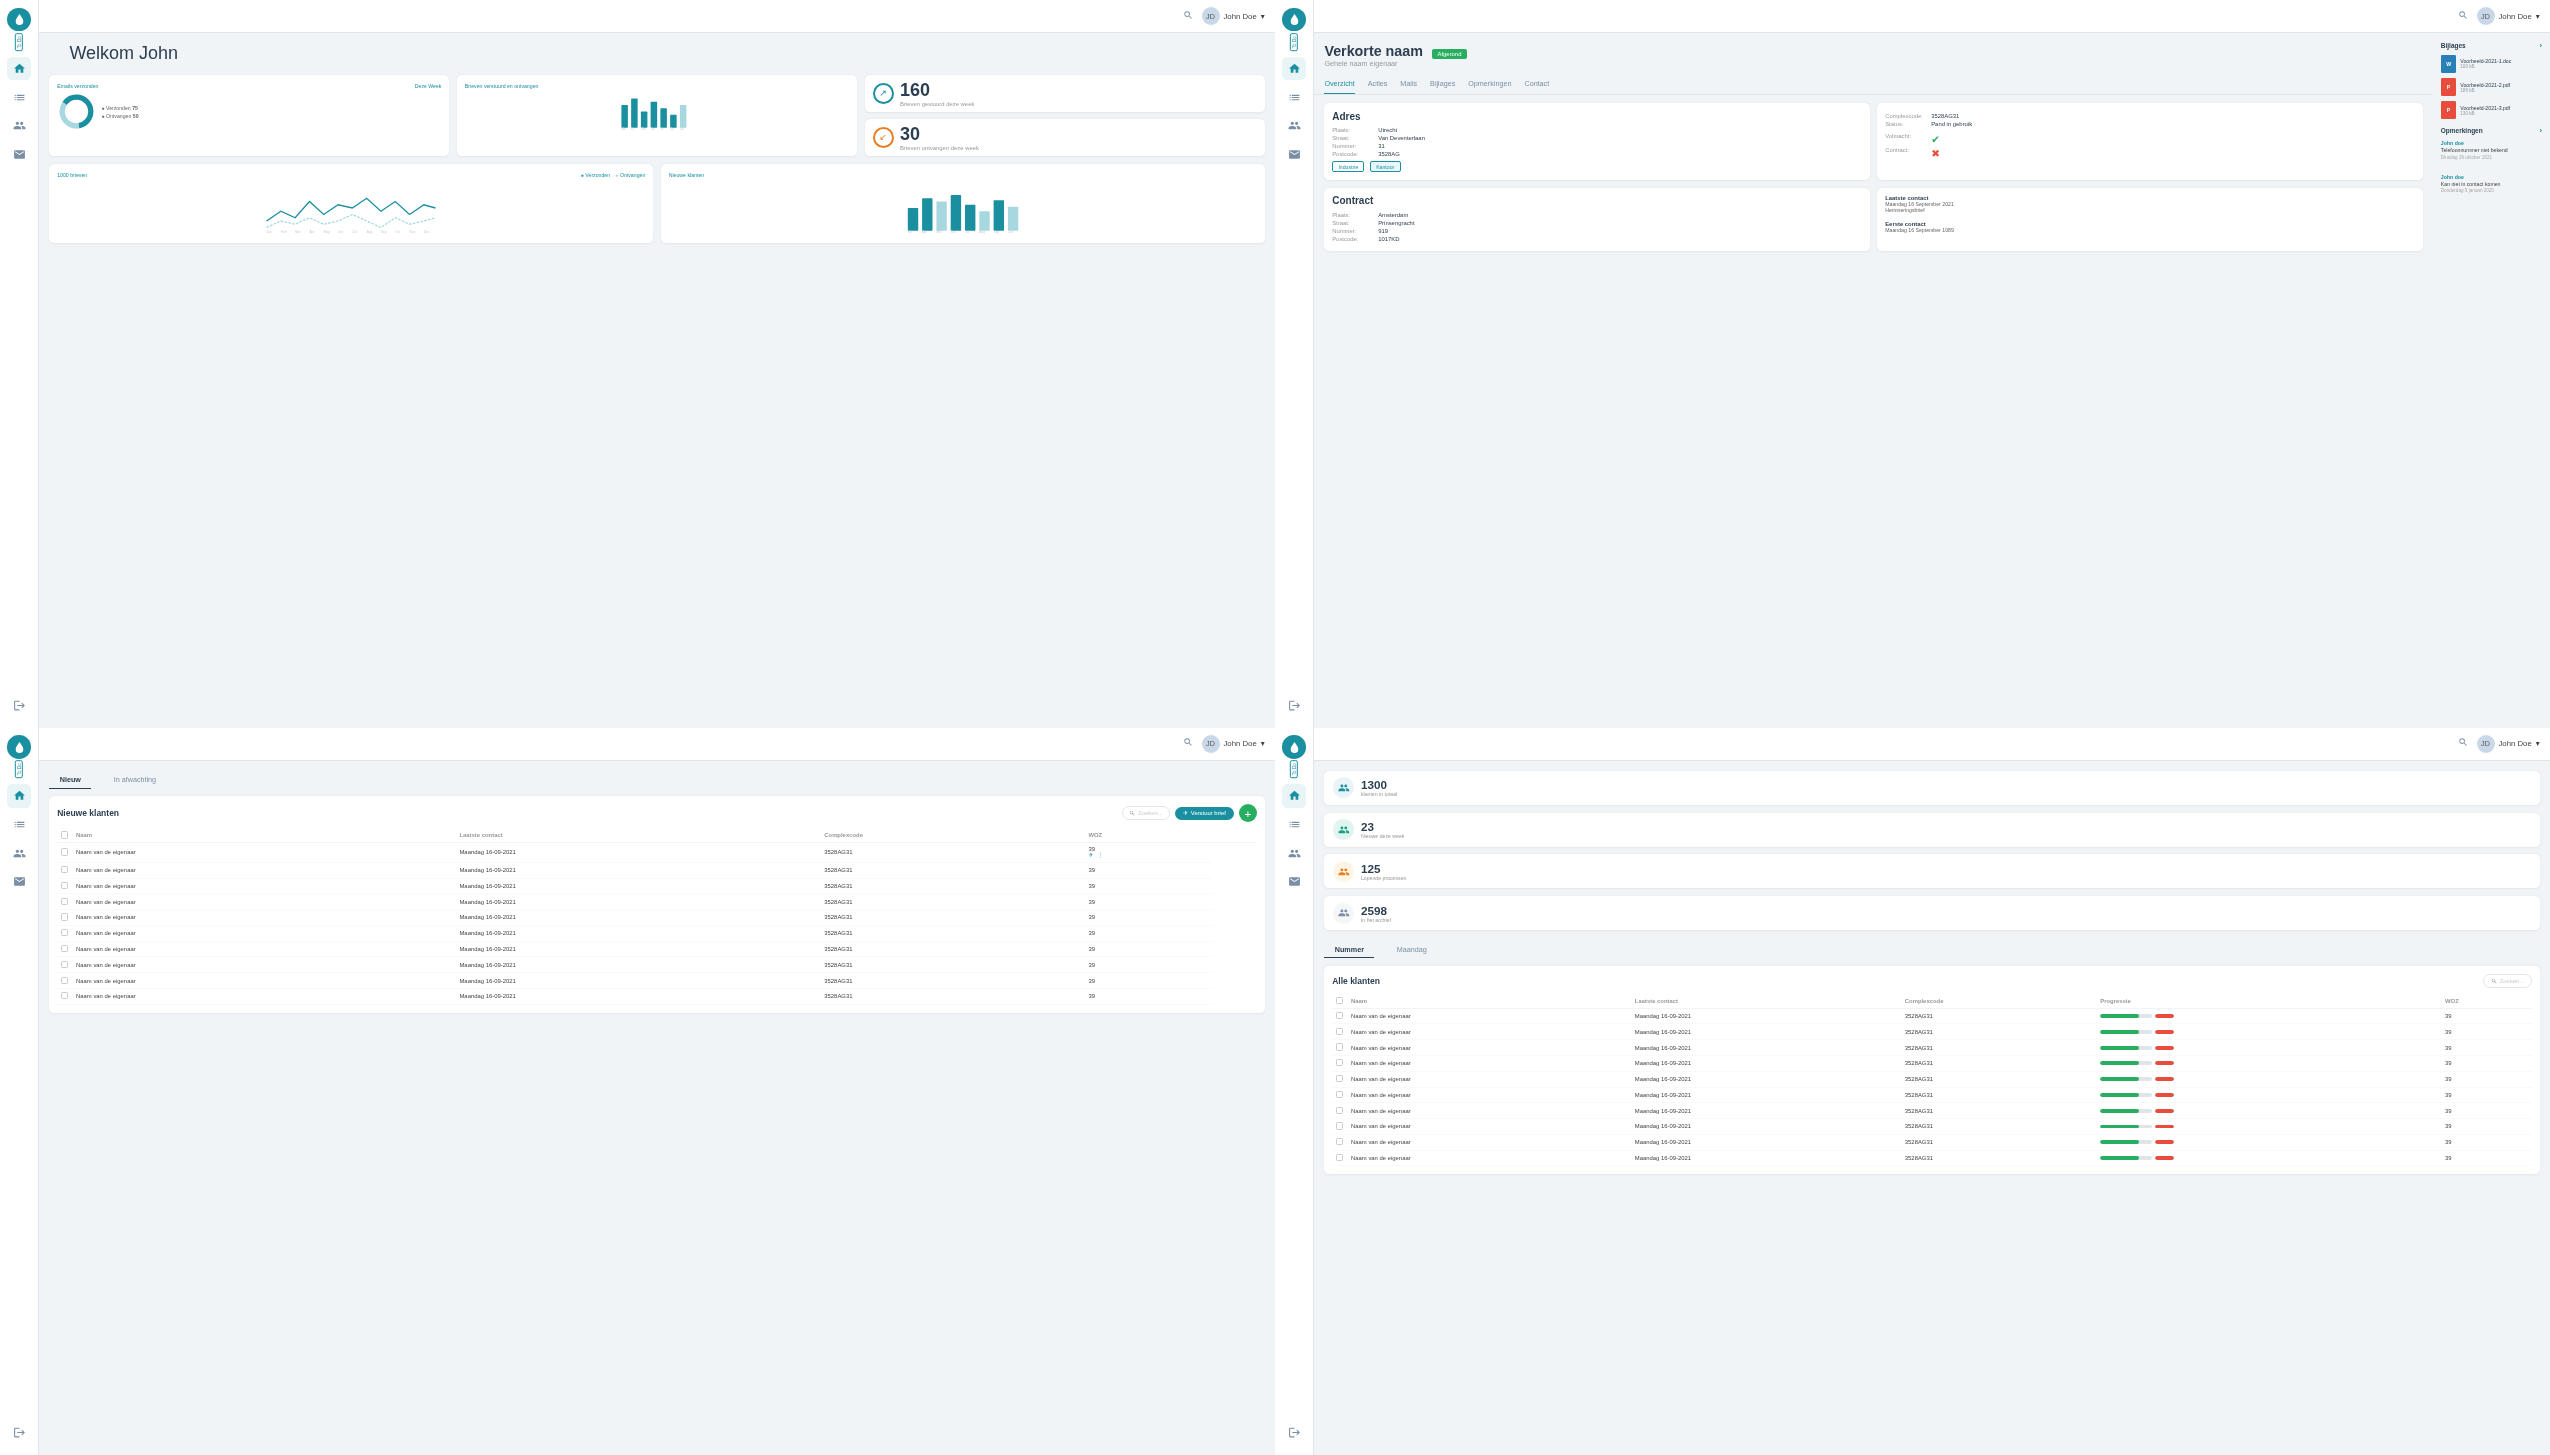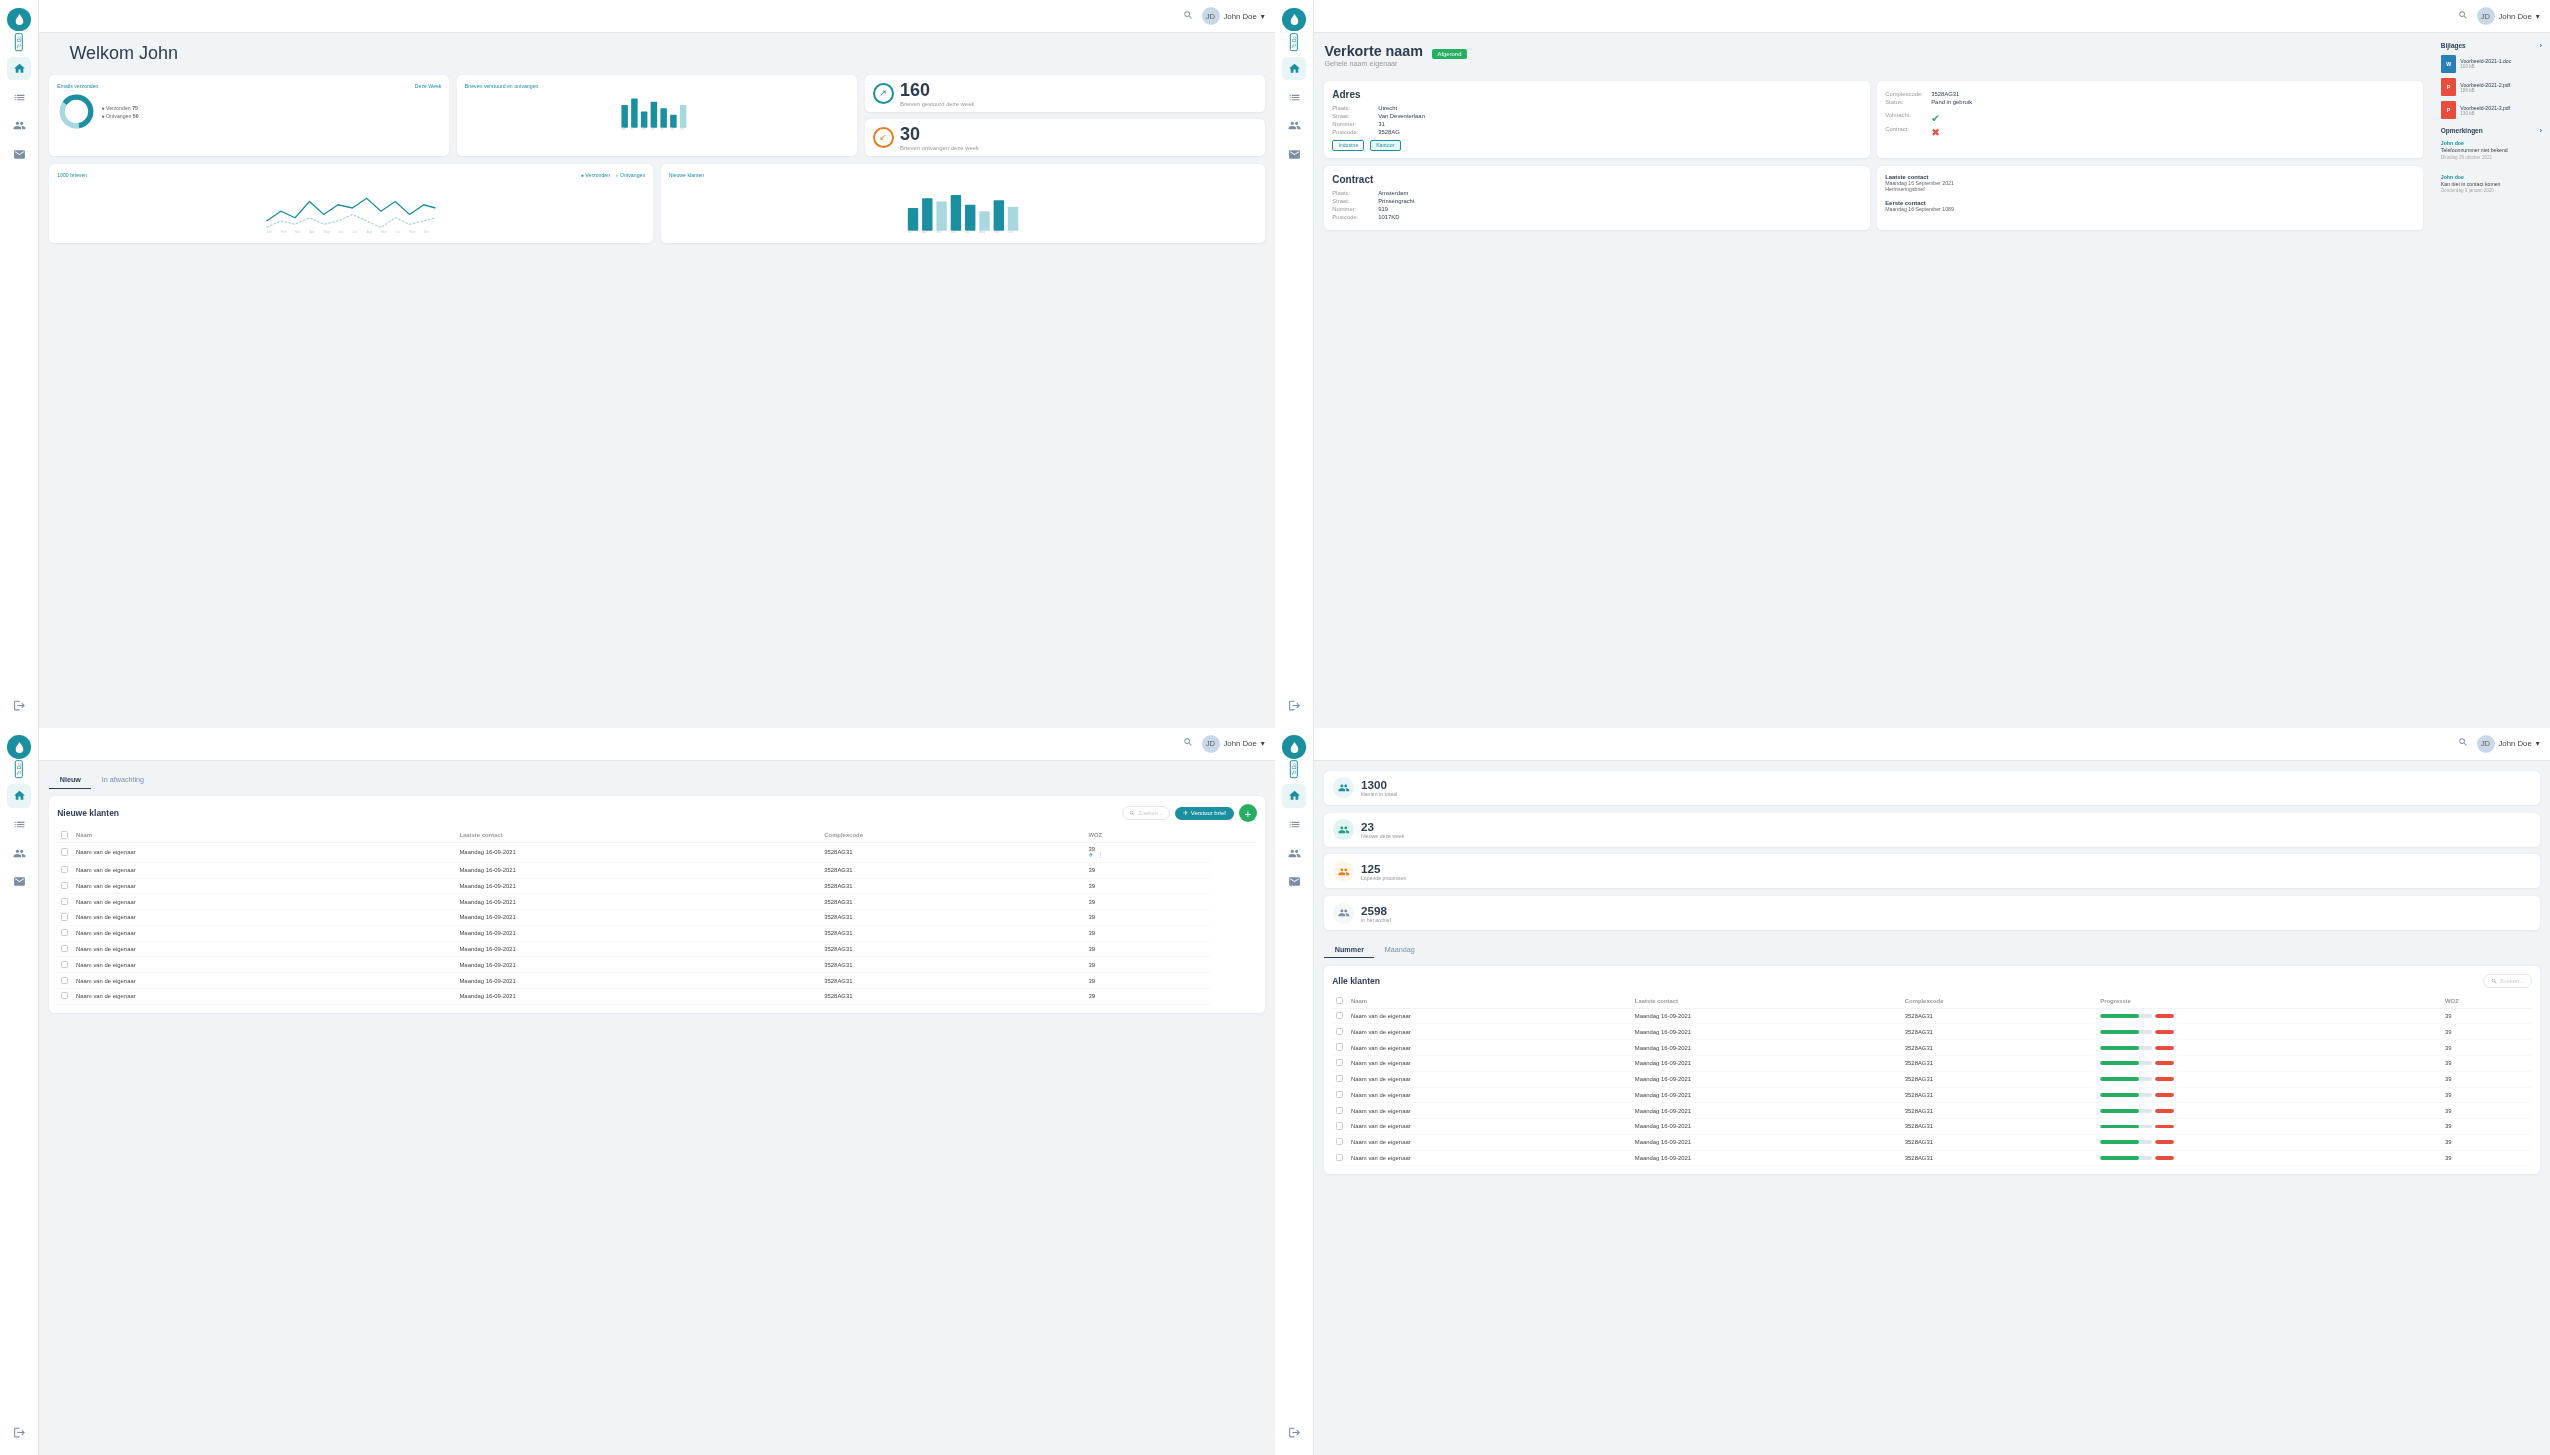--- a/index.html
+++ b/index.html
@@ -72,21 +72,21 @@
     .note-item { margin-bottom: 6.5px; padding-bottom: 6.5px; border-bottom: 0.7px solid #f0f4f7; }
     .note-author { font-size: 5.2px; font-weight: 600; color: #1a8fa0; }
     .note-text { font-size: 5.2px; color: #444; margin: 1.3px 0; }
     .note-date { font-size: 4.6px; color: #aaa; }
     .contact-title { font-weight: 600; font-size: 5.9px; color: #2c3e50; }
     .contact-date { font-size: 5.2px; color: #666; }
     .check-icon { color: #27ae60; font-size: 10.4px; }
     .cross-icon { color: #e74c3c; font-size: 10.4px; }
 
     
-    .tabs-bar { display: flex; gap: 0; margin-bottom: 7.8px; text-align: right; }
+    .tabs-bar { display: flex; gap: 12px; margin-bottom: 7.8px; text-align: right; }
     .tab-btn { font-size: 7.2px; padding: 3.9px 10.4px; cursor: pointer; border-bottom: 1.3px solid transparent; color: #7a8fa6; }
     .tab-btn.active { color: #2c3e50; border-bottom-color: #2c3e50; font-weight: 600; }
     .table-card { background: #fff; border-radius: 5.2px; padding: 7.8px; box-shadow: 0 0.7px 2.6px rgba(0,0,0,0.06); }
     .table-header { display: flex; align-items: center; justify-content: space-between; margin-bottom: 6.5px; }
     .table-title { font-size: 8.5px; font-weight: 600; color: #2c3e50; }
     .table-actions { display: flex; align-items: center; gap: 5.2px; }
     .search-box { border: 0.7px solid #e0e5ea; border-radius: 13px; padding: 2.6px 6.5px; font-size: 5.9px; color: #999; display: flex; align-items: center; gap: 2.6px; }
     .send-btn { background: #1a8fa0; color: #fff; border: none; border-radius: 13px; padding: 3.3px 7.8px; font-size: 5.9px; cursor: pointer; display: flex; align-items: center; gap: 2.6px; }
     .add-btn { background: #27ae60; color: #fff; border: none; border-radius: 50%; width: 18px; height: 18px; font-size: 11.7px; cursor: pointer; display: flex; align-items: center; justify-content: center; }
     .data-table { width: 100%; border-collapse: collapse; font-size: 5.9px; }
@@ -333,20 +333,28 @@
       </div>
     </div>
     <div style="display:flex;flex:1;overflow:hidden;">
       <div style="flex:1;overflow:auto;">
         <div class="property-header">
           <div>
             <span class="property-title">Verkorte naam</span>
             <span class="status-badge">Afgerond</span>
           </div>
           <div class="property-subtitle">Gehele naam eigenaar</div>
+        </div>
+        <div class="nav-tabs">
+          <div class="nav-tab active">Overzicht</div>
+          <div class="nav-tab">Acties</div>
+          <div class="nav-tab">Mails</div>
+          <div class="nav-tab">Bijlages</div>
+          <div class="nav-tab">Opmerkingen</div>
+          <div class="nav-tab">Contact</div>
         </div>
         <div class="detail-grid">
 
           <div class="detail-card">
             <div class="detail-card-title">Adres</div>
             <div class="detail-row">
                 <span class="detail-label">Plaats:</span>
                 <span class="detail-value">Utrecht</span>
               </div>
             <div class="detail-row">

